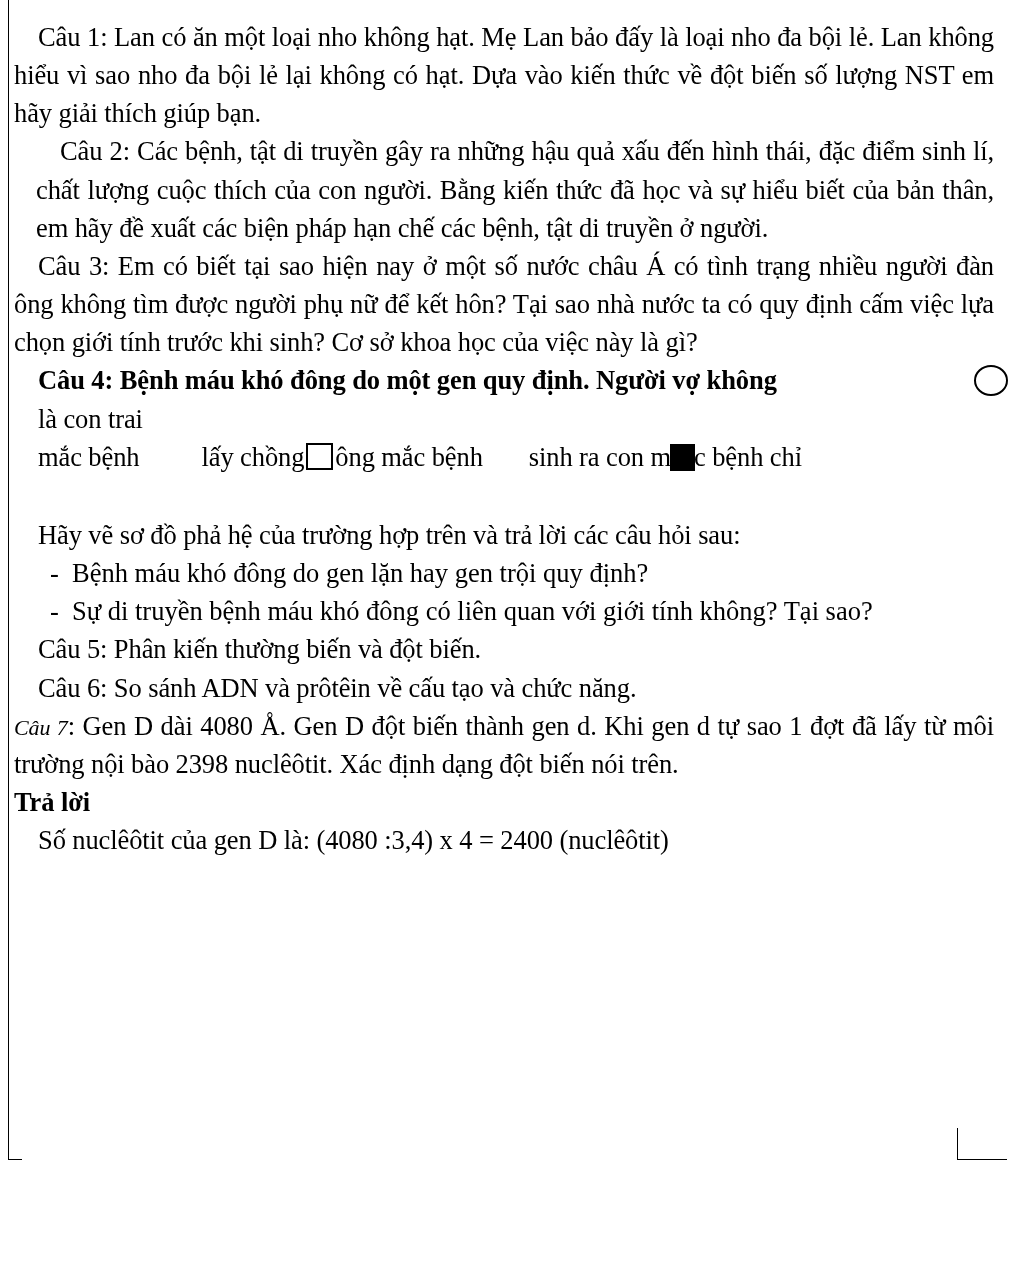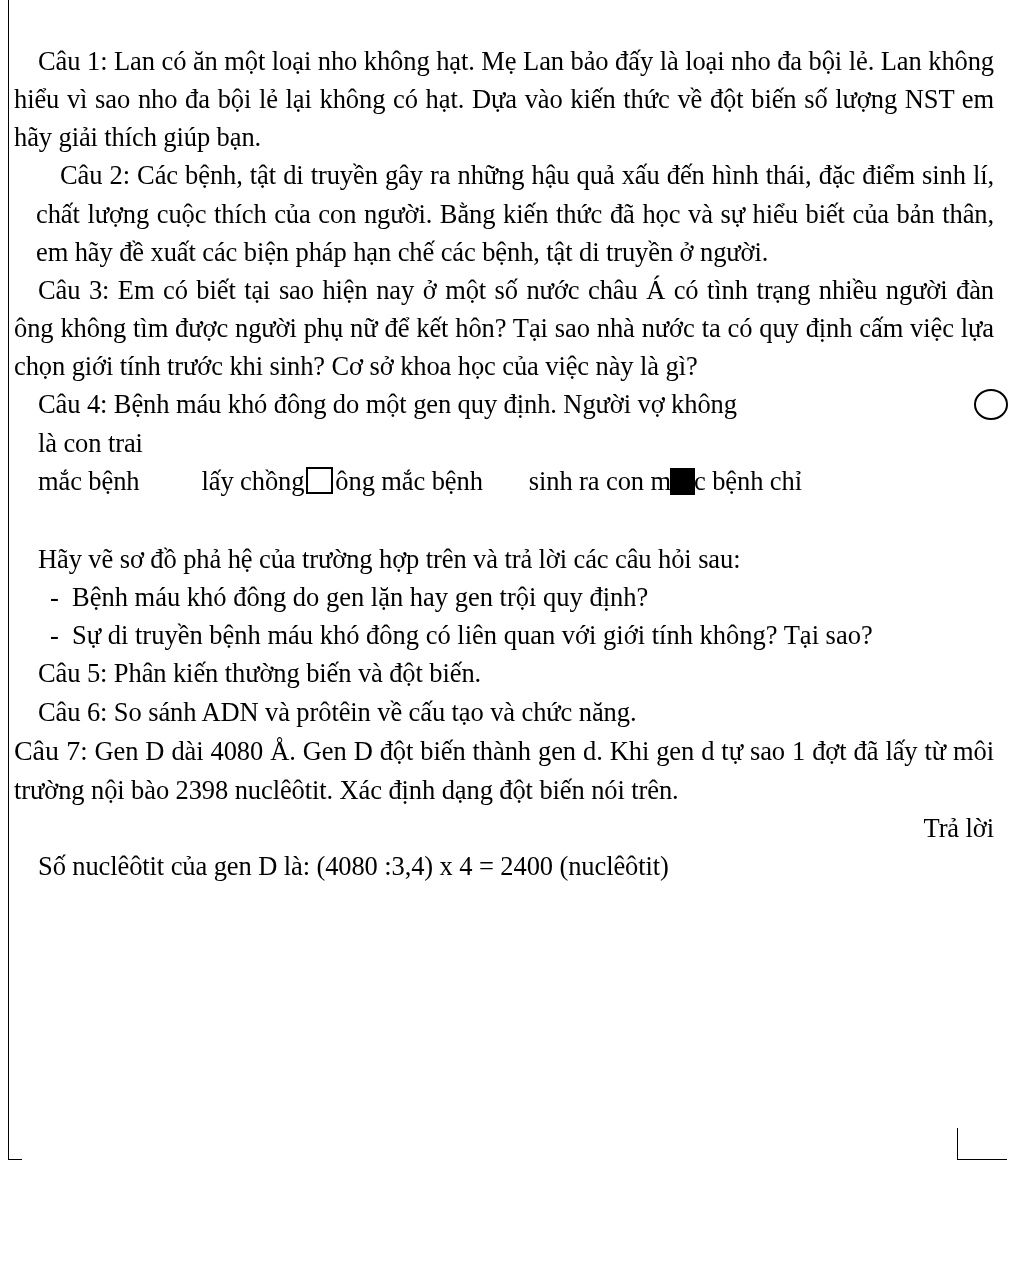--- a/index.html
+++ b/index.html
@@ -57,21 +57,20 @@
     width: 50px;
     height: 1px;
     background: #000;
   }
 
   .content {
     position: absolute;
     left: 14px;
     top: 18px;
     width: 980px;
-    margin-top: 24px;
   }
 
   p {
     margin: 0;
     font-size: 26.5px;
     line-height: 1.44;
     letter-spacing: -0.1px;
   }
 
   .indent {
@@ -108,26 +107,26 @@
     padding-left: 58px;
     position: relative;
   }
   .sub-list li .dash {
     position: absolute;
     left: 36px;
     top: 0;
   }
 
   .small-lead {
-    font-size: 28px;
+    font-size: 22px;
+    font-style: italic;
   }
 
   .bold {
-    font-weight: normal;
-    text-align: right;
+    font-weight: bold;
   }
 
   .line-ind {
     text-indent: 24px;
   }
 
   
   .mark-circle {
     position: absolute;
     right: -14px;
@@ -170,21 +169,21 @@
 
   <div class="content">
 
     <p class="indent just">Câu 1: Lan có ăn một loại nho không hạt. Mẹ Lan bảo đấy là loại nho đa bội lẻ. Lan không hiểu vì sao nho đa bội lẻ lại không có hạt. Dựa vào kiến thức về đột biến số lượng NST em hãy giải thích giúp bạn.</p>
 
     <p class="block-indent">Câu 2: Các bệnh, tật di truyền gây ra những hậu quả xấu đến hình thái, đặc điểm sinh lí, chất lượng cuộc thích của con người. Bằng kiến thức đã học và sự hiểu biết của bản thân, em hãy đề xuất các biện pháp hạn chế các bệnh, tật di truyền ở người.</p>
 
     <p class="indent just">Câu 3: Em có biết tại sao hiện nay ở một số nước châu Á có tình trạng nhiều người đàn ông không tìm được người phụ nữ để kết hôn? Tại sao nhà nước ta có quy định cấm việc lựa chọn giới tính trước khi sinh? Cơ sở khoa học của việc này là gì?</p>
 
     <div class="q4">
-      <p style="text-indent:24px; text-align:justify;">
+      <p style="text-indent:24px; text-align:justify;font-weight:bold;">
         <span>Câu 4:  Bệnh máu khó đông do một gen quy định. Người vợ không</span>
         <span class="mark-circle"></span>
       </p>
       <p>là con trai</p>
       <p>
         <span>mắc bệnh</span><span class="gap-lg"></span><span>lấy chồng</span><span class="mark-square-open"></span><span>ông mắc bệnh</span><span class="gap-md"></span><span>sinh ra con m</span><span class="mark-square-filled"></span><span>c bệnh chỉ</span>
       </p>
     </div>
 
     <div class="spacer-md"></div>

